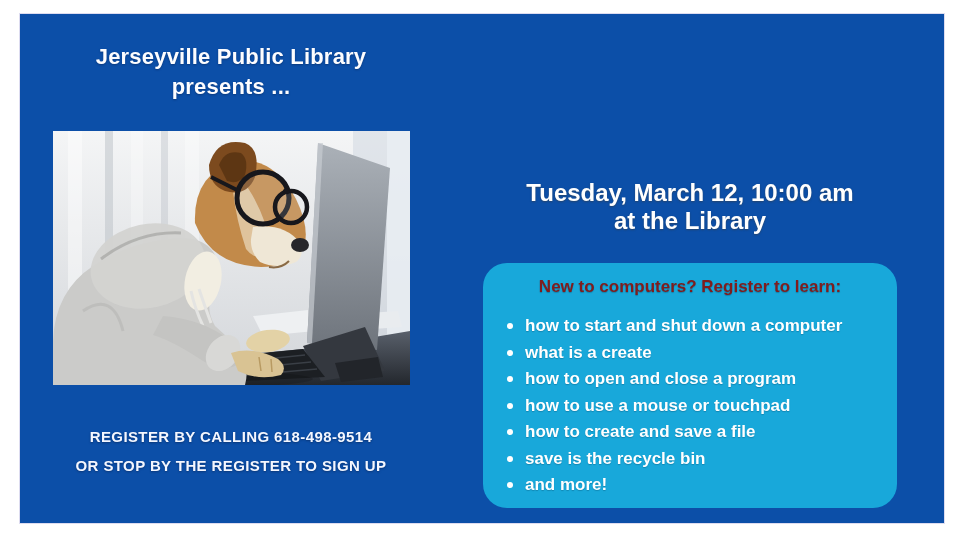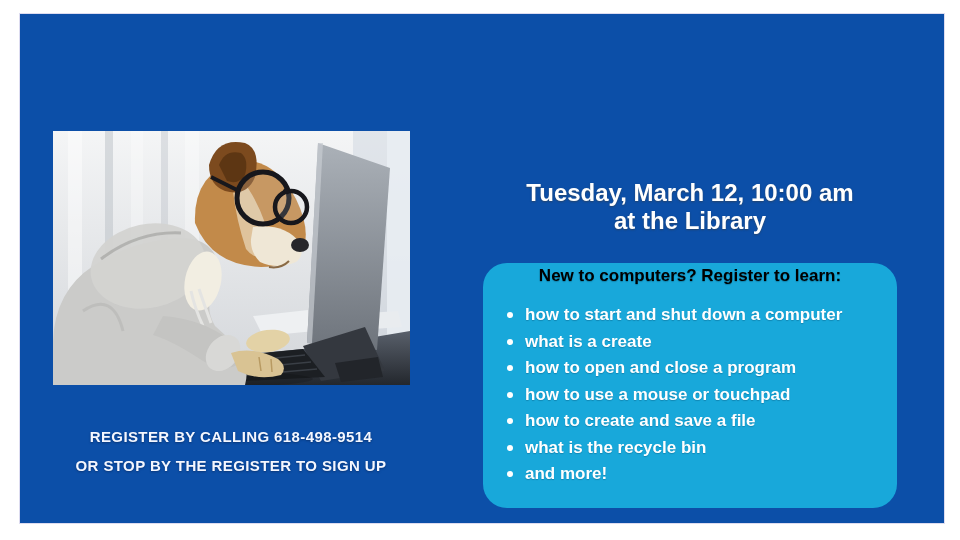--- a/index.html
+++ b/index.html
@@ -25,34 +25,38 @@
            color:#ffffff; font-weight:bold; font-size:42px; line-height:46px;
            letter-spacing:.5px;
            text-shadow:2px 2px 1px rgba(92,92,84,.95), -1px -1px 1px rgba(92,92,84,.65),
                        1px -1px 1px rgba(92,92,84,.65), -1px 1px 1px rgba(92,92,84,.65),
                        0 0 7px rgba(80,80,72,.5); }
   .datetime { position:absolute; left:440px; top:165px; width:460px; text-align:center;
               color:#ffffff; font-weight:bold; font-size:24px; line-height:28px;
               text-shadow:0 1px 2px rgba(60,60,56,.55); }
   .panel { position:absolute; left:463px; top:249px; width:414px; height:245px;
            background:#18a8da; border-radius:24px; }
-  .panel-heading { padding-top:2px; text-align:center; color:#000000; font-weight:bold;
+  .panel-heading { padding-top:13px; text-align:center; color:#7f1d1d; font-weight:bold;
                    font-size:17px; line-height:21px; text-shadow:0 1px 1px rgba(0,60,90,.35); }
   .bullets { list-style:none; margin:16px 13px 0 0; padding:0 8px 0 24px; }
   .bullets li { display:flex; align-items:center; gap:12px; height:26.5px;
                 color:#ffffff; font-weight:bold; font-size:17px;
                 text-shadow:0 1px 1px rgba(0,60,90,.3); }
   .dot { width:6px; height:6px; border-radius:50%; background:#ffffff; flex:0 0 6px; }
 </style>
 </head>
 <body>
 
 <div class="page">
   <div class="flyer">
 
+    <div class="org">
+      <div>Jerseyville Public Library</div>
+      <div>presents ...</div>
+    </div>
 
     <div class="photo">
       <svg width="357" height="254" viewBox="0 0 357 254">
         <defs>
           <linearGradient id="bgG" x1="0" y1="0" x2="0" y2="1">
             <stop offset="0" stop-color="#f4f5f6"></stop>
               <stop offset="1" stop-color="#d3d6da"></stop>
           </linearGradient>
           <linearGradient id="lidG" x1="0" y1="0" x2="0" y2="1">
             <stop offset="0" stop-color="#abb1b8"></stop>
@@ -153,21 +157,21 @@
         <li>
             <span class="dot"></span>
             <span>how to use a mouse or touchpad</span>
           </li>
         <li>
             <span class="dot"></span>
             <span>how to create and save a file</span>
           </li>
         <li>
             <span class="dot"></span>
-            <span>what is the recycle bin</span>
+            <span>save is the recycle bin</span>
           </li>
         <li>
             <span class="dot"></span>
             <span>and more!</span>
           </li>
       </ul>
     </div>
 
   </div>
 </div>

